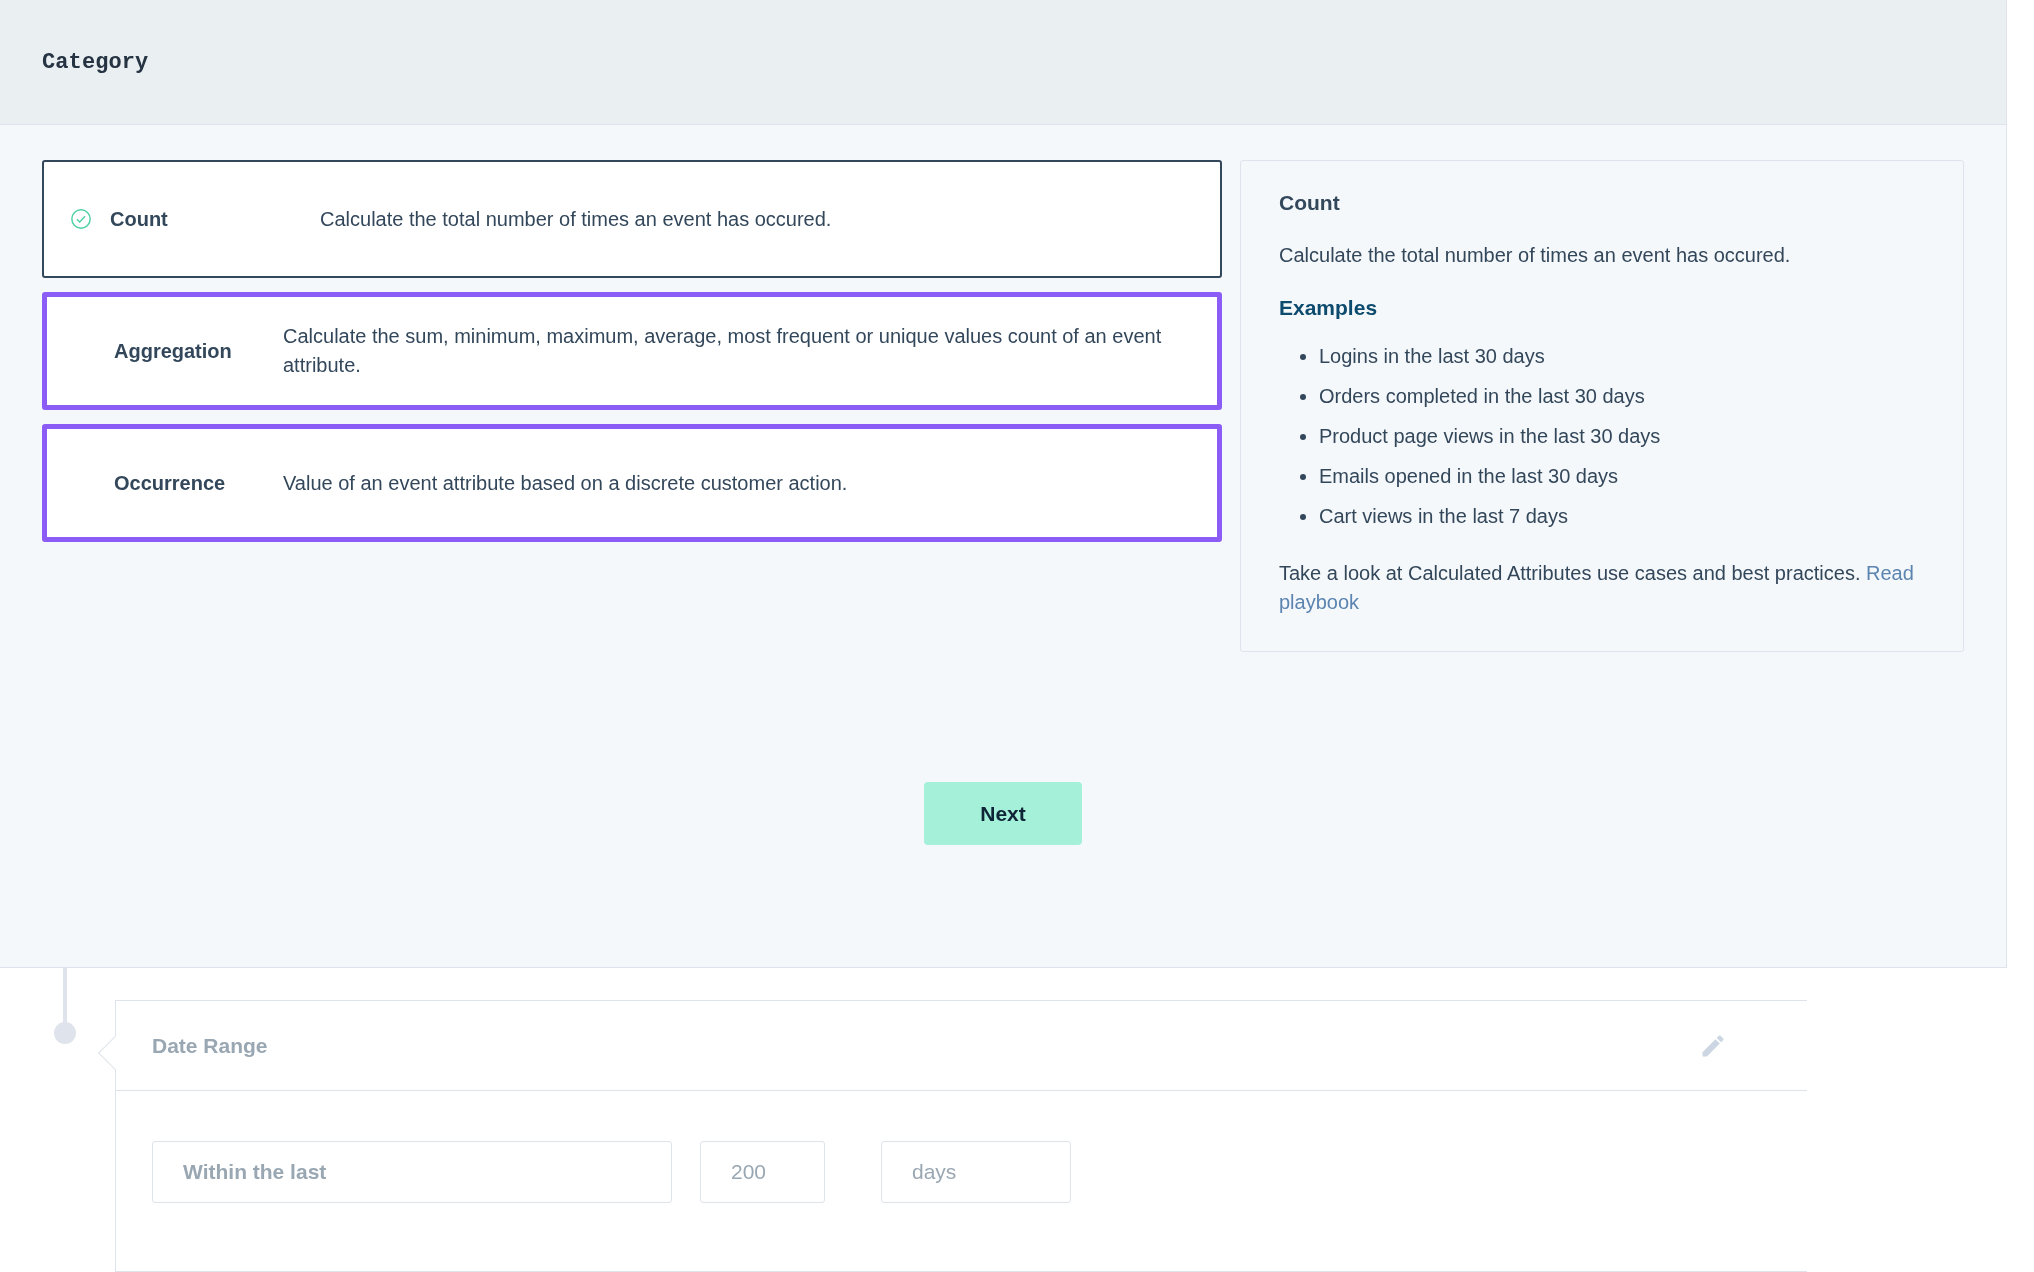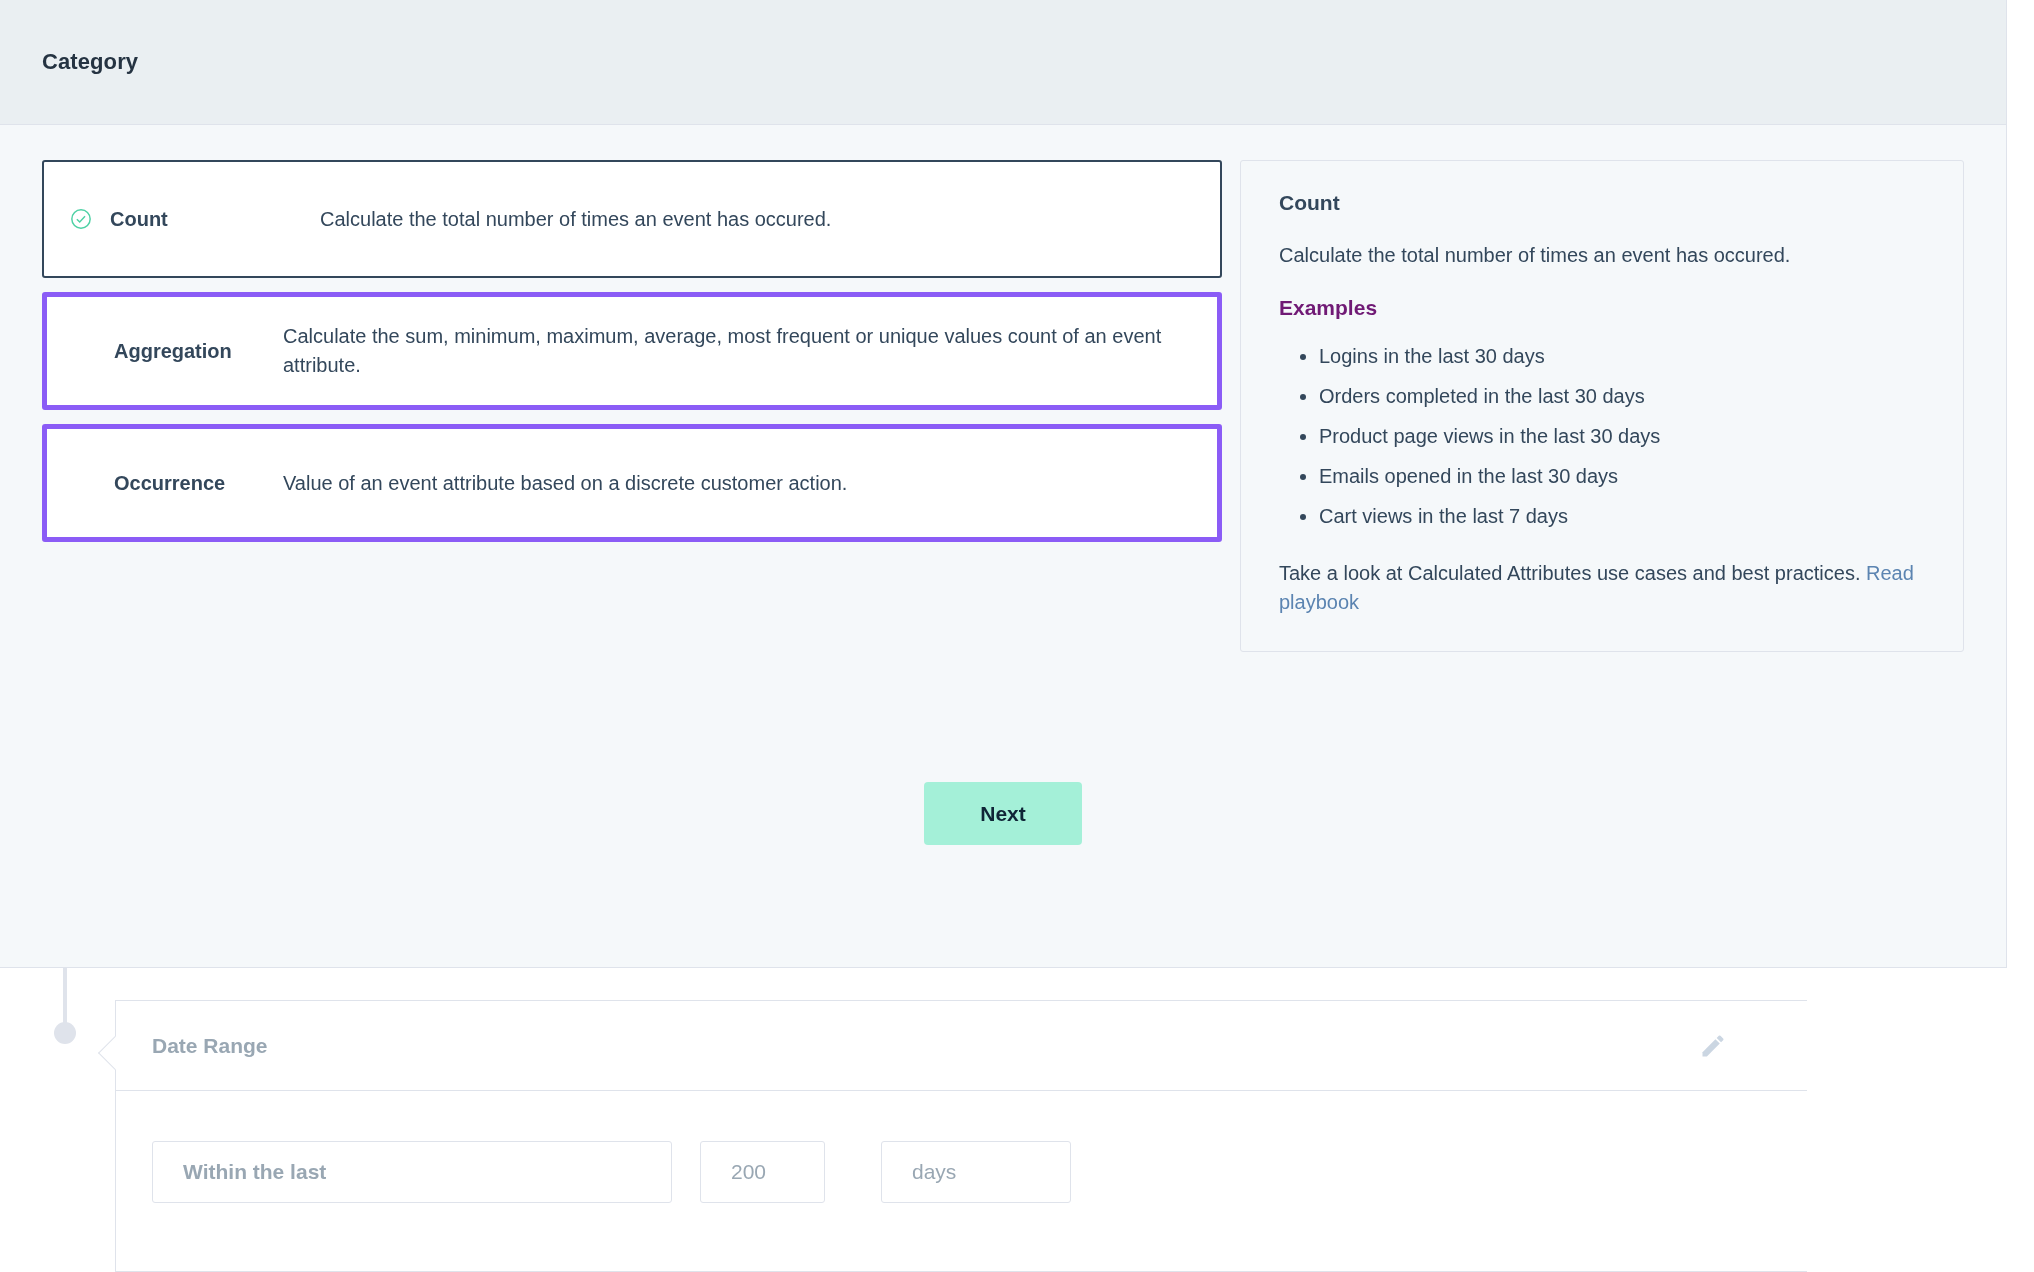--- a/index.html
+++ b/index.html
@@ -24,20 +24,21 @@
     border-left: none;
   }
 
   .wizard-header {
     height: 125px;
     background: #eaeff2;
     border-bottom: 1px solid #dfe3eb;
     display: flex;
     align-items: center;
     padding: 0 42px;
+    font-family: Liberation Mono, monospace;
   }
 
   .wizard-header-title {
     font-size: 22px;
     font-weight: bold;
     color: #253342;
     letter-spacing: .1px;
   }
 
   .wizard-body {
@@ -120,21 +121,21 @@
   .info-para {
     font-size: 20px;
     line-height: 1.45;
     color: #33475b;
     margin-bottom: 26px;
   }
 
   .info-subtitle {
     font-size: 21px;
     font-weight: bold;
-    color: #701a75;
+    color: #0c4a6e;
     margin-bottom: 22px;
   }
 
   .info-list {
     list-style: disc;
     padding-left: 40px;
     margin-bottom: 28px;
   }
 
   .info-list li {

